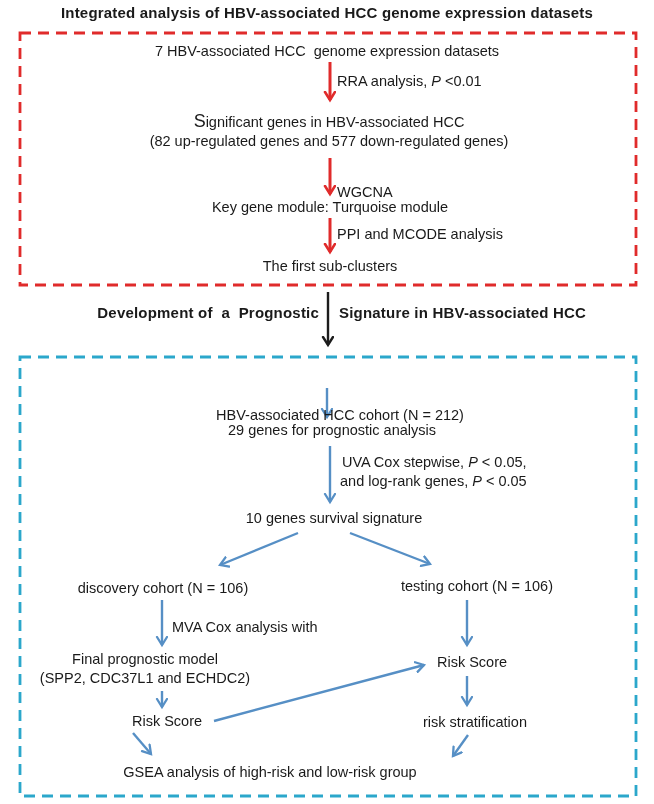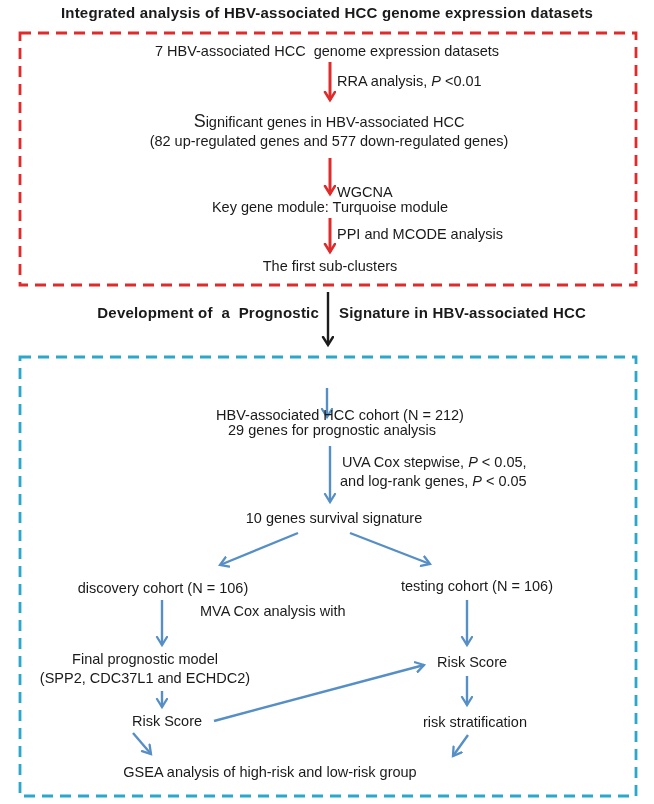--- a/index.html
+++ b/index.html
@@ -90,21 +90,21 @@
   <div class="node cx" style="left:332px;top:421px;">29 genes for prognostic analysis</div>
 
   <div class="node lbl" style="left:340px;top:453px;"><div><span>UVA Cox stepwise, </span><i>P</i><span> &lt; 0.05,</span></div><div><span>and log-rank genes, </span><i>P</i><span> &lt; 0.05</span></div></div>
 
   <div class="node cx" style="left:334px;top:509px;">10 genes survival signature</div>
 
   <div class="node cx" style="left:163px;top:579px;">discovery cohort (N = 106)</div>
 
   <div class="node cx" style="left:477px;top:577px;">testing cohort (N = 106)</div>
 
-  <div class="node lbl" style="left:172px;top:602px;margin-left:28px;"><div>MVA Cox analysis with</div></div>
+  <div class="node lbl" style="left:172px;top:618px;"><div>MVA Cox analysis with</div></div>
 
   <div class="node cx" style="left:145px;top:650px;"><div>Final prognostic model</div><div>(SPP2, CDC37L1 and ECHDC2)</div></div>
 
   <div class="node cx" style="left:167px;top:712px;">Risk Score</div>
 
   <div class="node cx" style="left:472px;top:653px;">Risk Score</div>
 
   <div class="node cx" style="left:475px;top:713px;">risk stratification</div>
 
   <div class="node cx" style="left:270px;top:763px;">GSEA analysis of high-risk and low-risk group</div>

